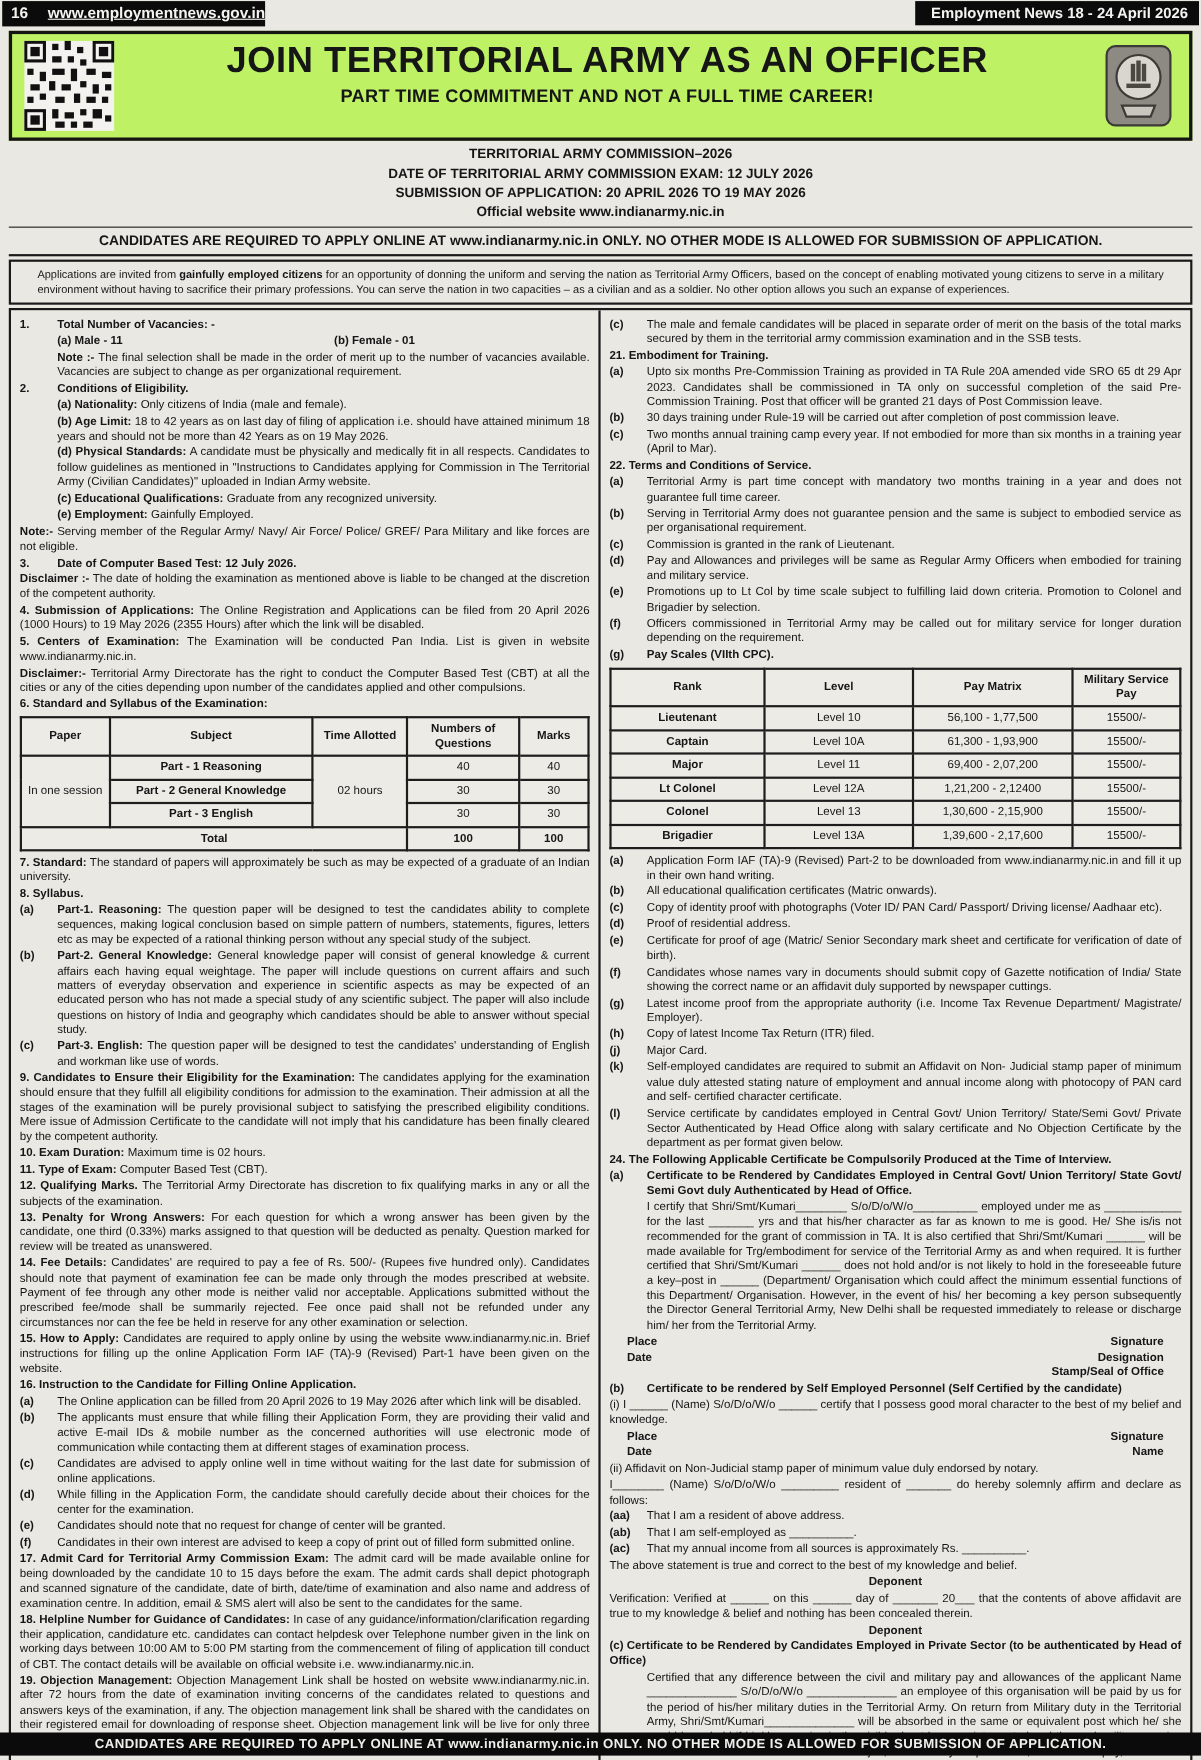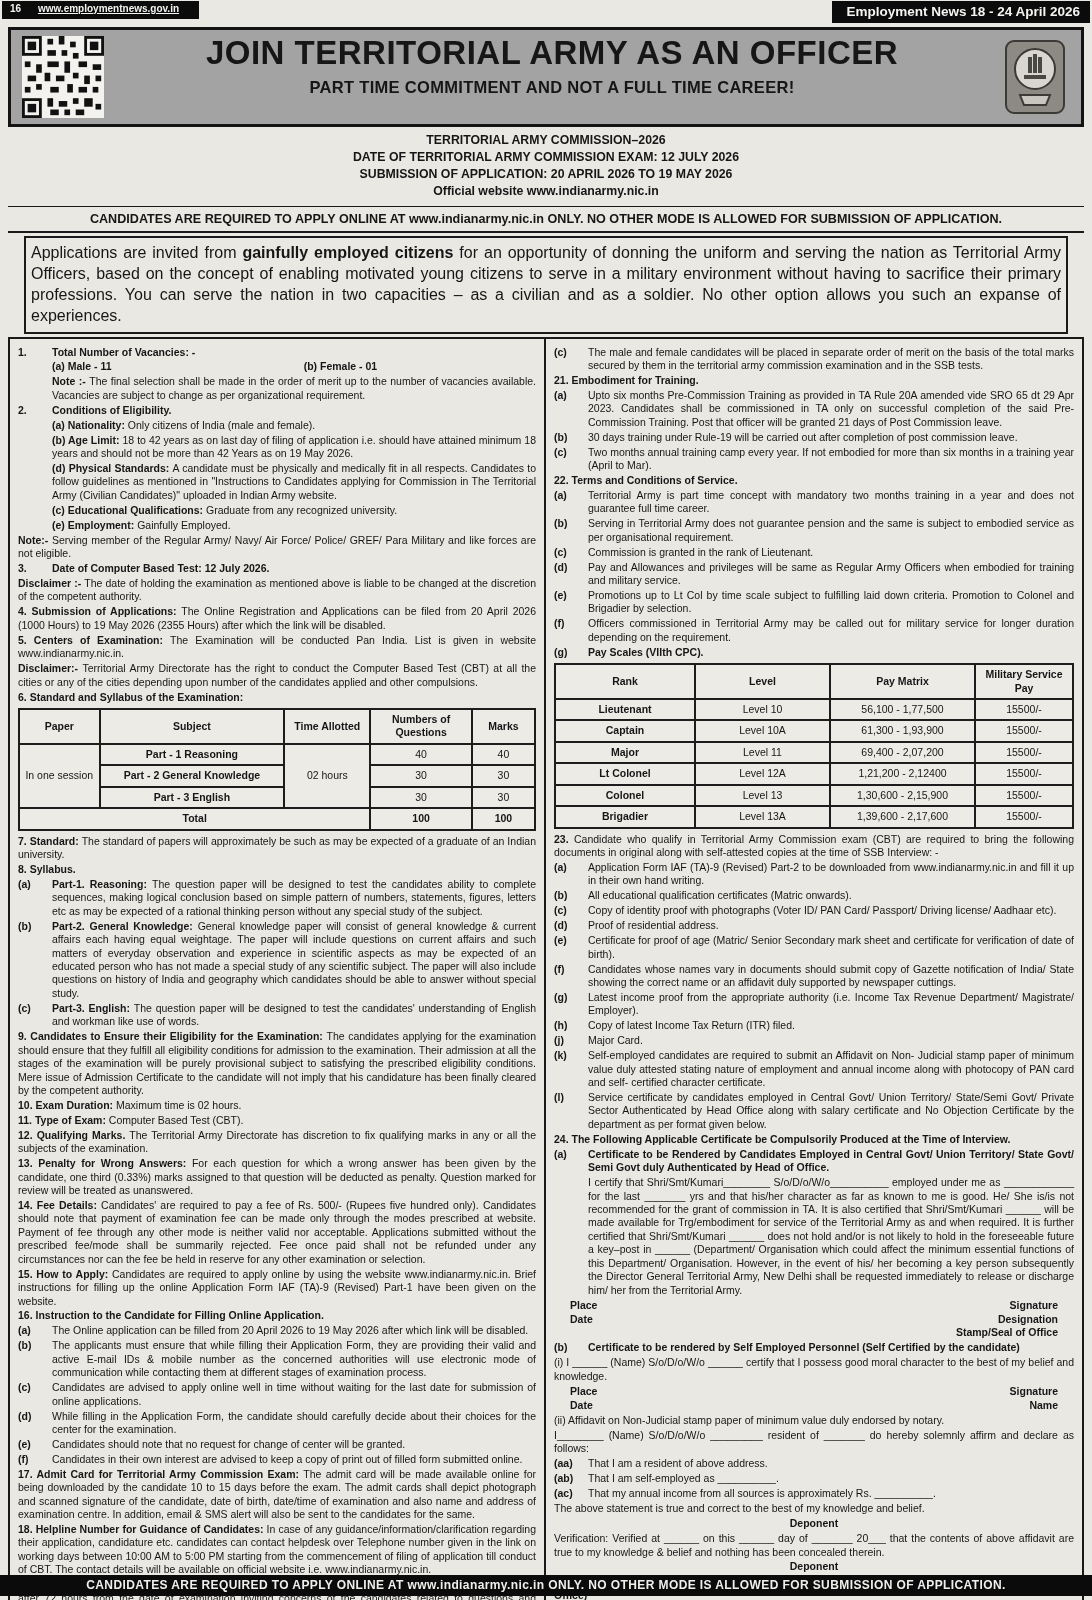--- a/index.html
+++ b/index.html
@@ -4,37 +4,37 @@
 <style>
   html,body{margin:0;padding:0;background:#b6b3ad;}
   .page{
     width:1092px;height:1600px;margin:0 auto;position:relative;overflow:hidden;
     background:#eae8e3;color:#161616;
     font-family:"Liberation Sans","DejaVu Sans",sans-serif;
     font-size:10.5px;line-height:1.28;box-sizing:border-box;
   }
   
   .topbar{display:flex;justify-content:space-between;align-items:flex-start;padding:1px 2px;}
-  .chip{background:#0b0b0b;color:#f4f4f2;font-weight:bold;font-size:10px;padding:2px 20px 3px 8px;}
+  .chip{background:#0b0b0b;color:#f4f4f2;font-weight:bold;font-size:14px;padding:2px 0 3px 8px;}
   .chip .pgnum{margin-right:14px;}
   .chip .url{text-decoration:underline;}
   .chip-r{padding:2px 10px 3px 14px;font-size:13.5px;}
   
-  .masthead{border:3px solid #141414;margin:3px 8px 0 8px;background:#a3a3a3;display:flex;align-items:stretch;}
+  .masthead{border:3px solid #141414;margin:3px 8px 0 8px;background:#bef264;display:flex;align-items:stretch;}
   .qrwrap{flex:0 0 104px;display:flex;align-items:flex-start;justify-content:center;padding:6px 0;}
   .mh-center{flex:1;text-align:center;padding:6px 4px 2px 4px;}
   .mh-title{font-size:33px;font-weight:bold;letter-spacing:.5px;line-height:1.05;}
   .mh-sub{font-size:16.5px;font-weight:bold;margin-top:6px;letter-spacing:.3px;}
   .emblemwrap{flex:0 0 92px;display:flex;align-items:center;justify-content:center;}
   
   .cmdlines{padding:4px 0 2px 0;}
   .cmdlines .ctr{font-size:12.3px;}
   .banner{font-weight:bold;text-align:center;font-size:12.6px;padding:4px 2px;border-bottom:2px solid #1a1a1a;margin:2px 8px 0 8px;border-top:1px solid #1a1a1a;}
   
-  .intro{border:2px solid #1a1a1a;margin:3px 24px;padding:4px 5px;text-align:justify;font-size:16px;line-height:1.3;}
+  .intro{border:2px solid #1a1a1a;margin:3px 8px;padding:4px 24px;text-align:justify;font-size:10px;line-height:1.3;}
   
   .columns{display:flex;border:2px solid #1a1a1a;margin:0 8px;height:1322px;overflow:hidden;background:#eae8e3;}
   .col{flex:1 1 50%;padding:5px 8px 4px 8px;box-sizing:border-box;overflow:hidden;}
   .col-left{border-right:2px solid #1a1a1a;}
   
   .blk{margin:1.5px 0;text-align:justify;}
   .b{font-weight:bold;}
   .ctr{text-align:center;font-weight:bold;}
   .hang{display:flex;text-align:justify;}
   .hang .num{flex:0 0 34px;}
@@ -363,21 +363,20 @@
               <td>15500/-</td>
             </tr>
             <tr>
               <td class="b ">Brigadier</td>
               <td>Level 13A</td>
               <td>1,39,600 - 2,17,600</td>
               <td>15500/-</td>
             </tr>
           </tbody>
         </table>
-        <div class="blk"><span class="b">23. </span><span>Candidate who qualify in Territorial Army Commission exam (CBT) are required to bring the following documents in original along with self-attested copies at the time of SSB Interview: -</span></div>
         <div class="blk hang">
           <span class="num b">(a)</span>
           <div class="ptext"><span>Application Form IAF (TA)-9 (Revised) Part-2 to be downloaded from www.indianarmy.nic.in and fill it up in their own hand writing.</span></div>
         </div>
         <div class="blk hang">
           <span class="num b">(b)</span>
           <div class="ptext"><span>All educational qualification certificates (Matric onwards).</span></div>
         </div>
         <div class="blk hang">
           <span class="num b">(c)</span>

